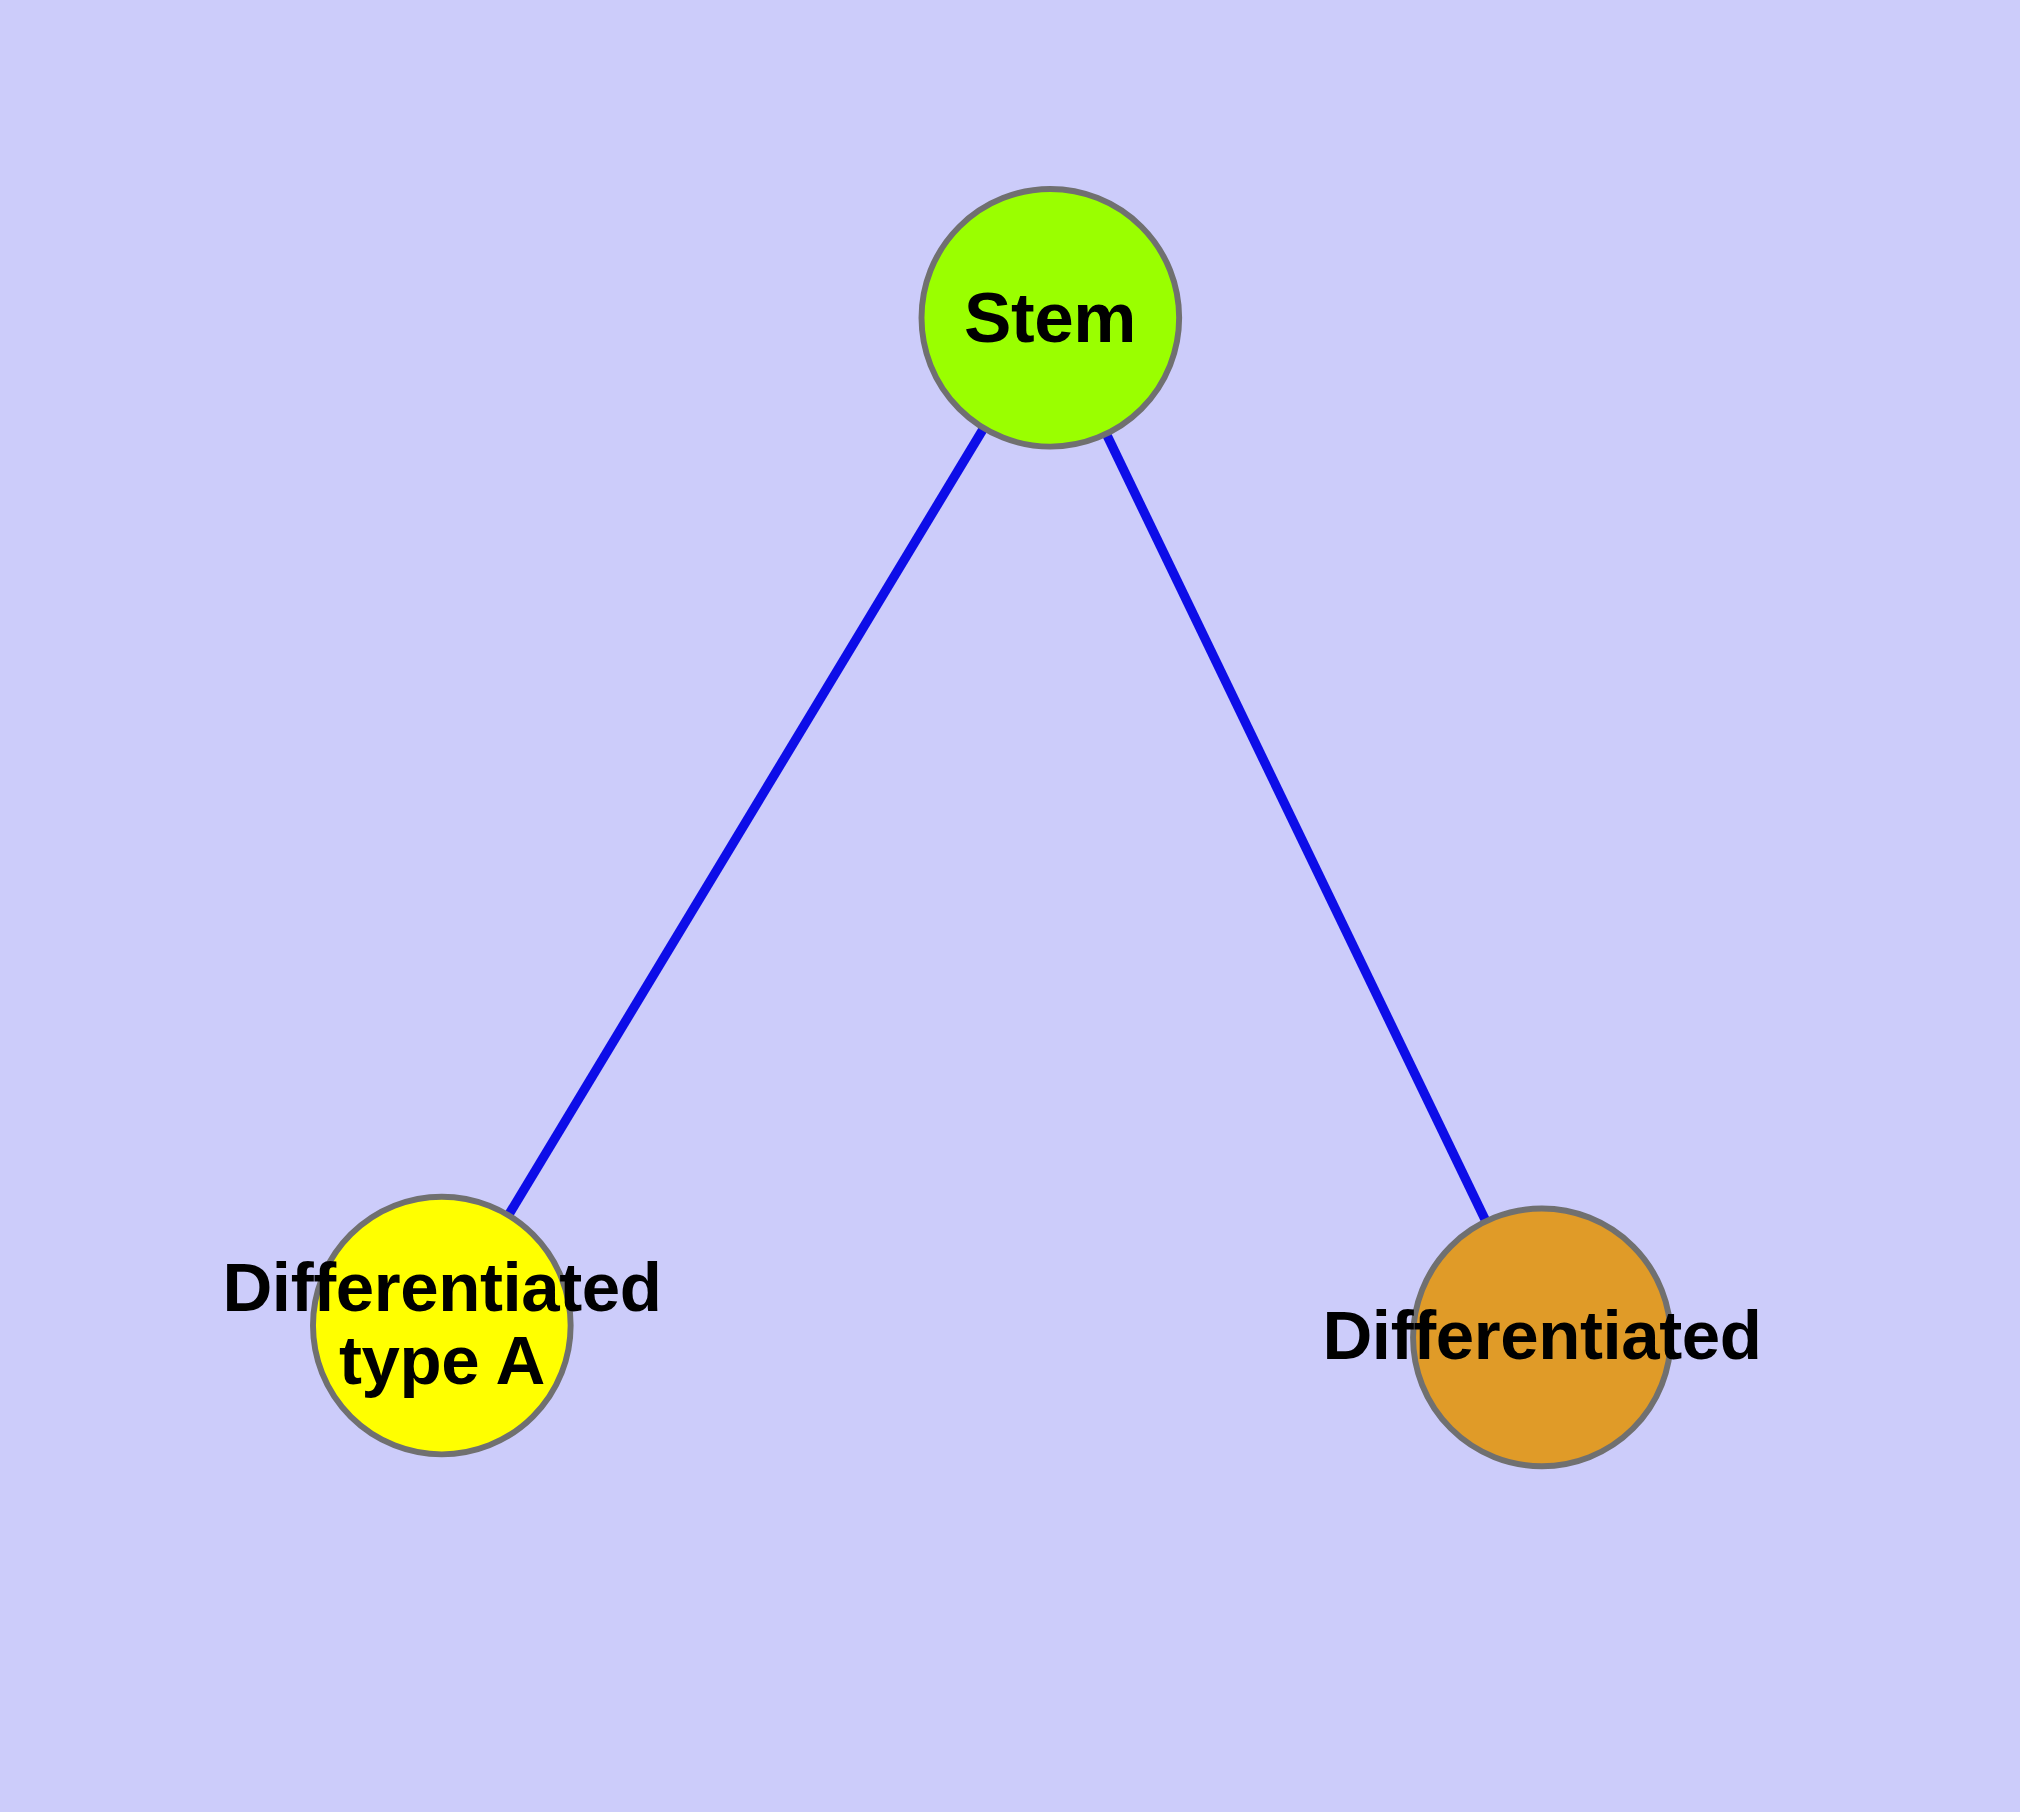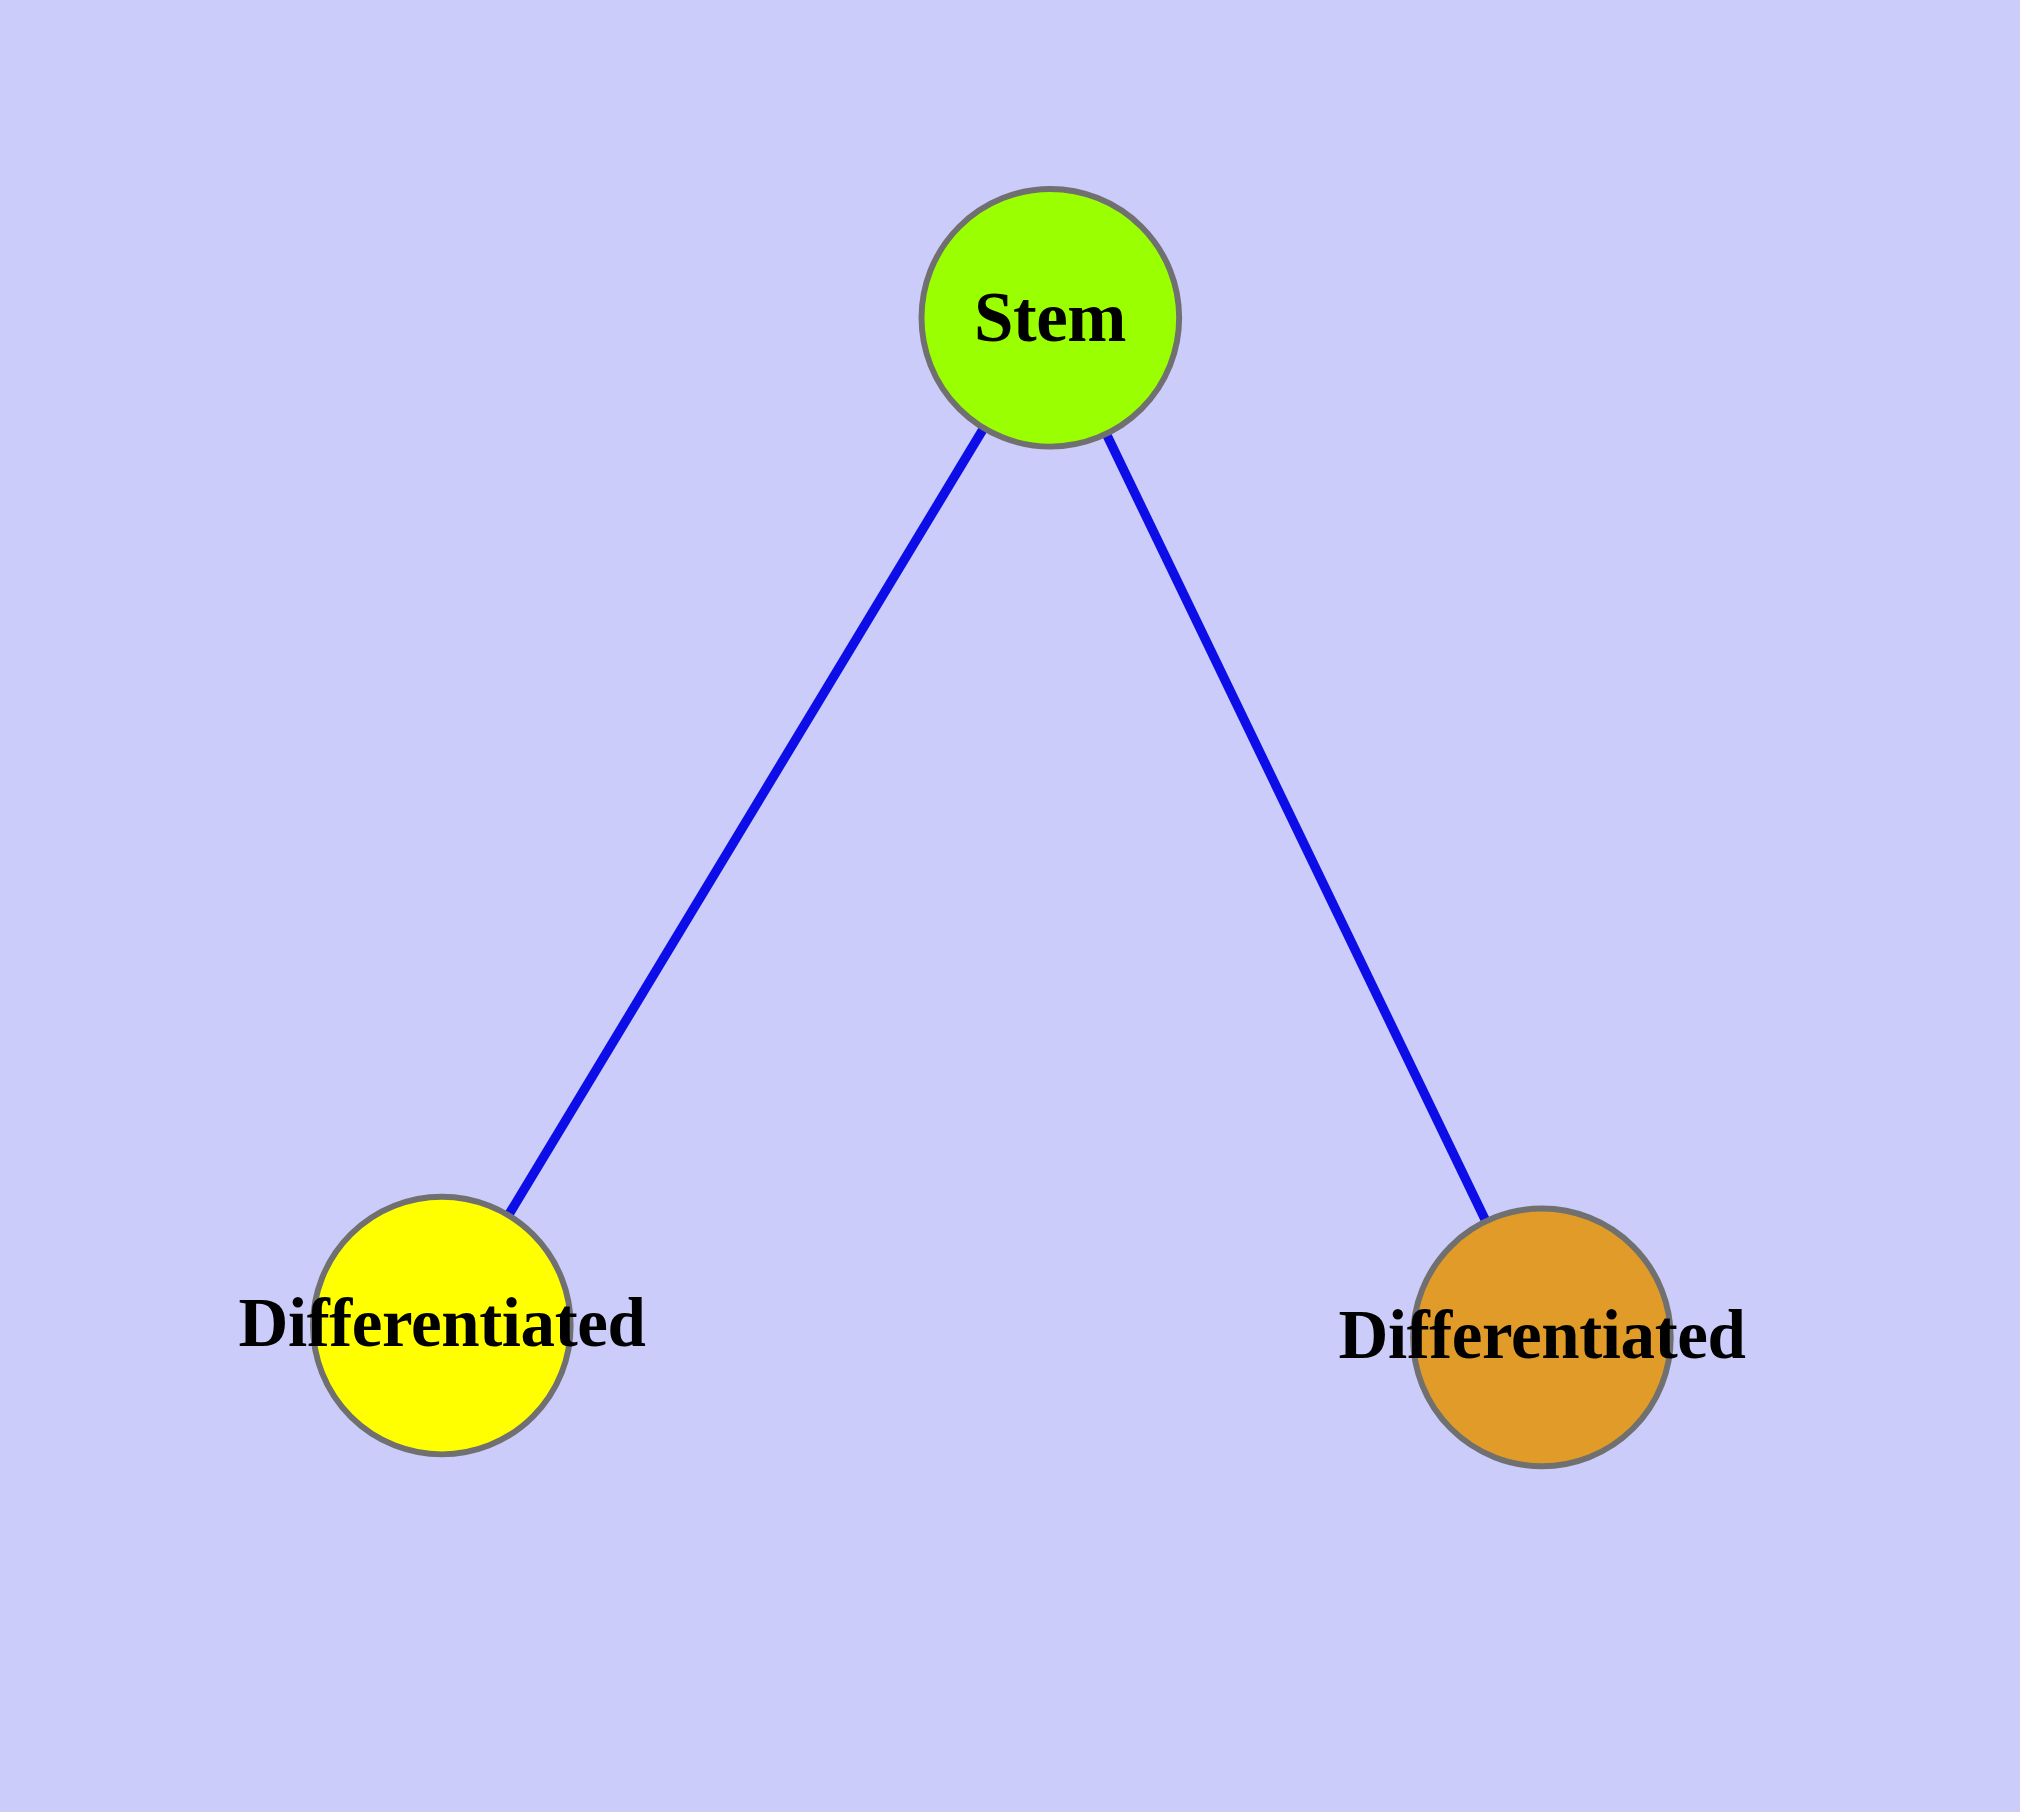--- a/index.html
+++ b/index.html
@@ -22,21 +22,21 @@
     top: 0;
     width: 2021px;
     height: 1812px;
     display: block;
   }
   .node-label {
     position: absolute;
     text-align: center;
     color: #000000;
     font-weight: bold;
-    font-family: Liberation Serif, serif;
+    font-family: Liberation Sans, sans-serif;
     white-space: nowrap;
     line-height: 1.06;
     letter-spacing: -0.4px;
     pointer-events: none;
     transform: translate(-50%, -50%);
   }
   #label-stem {
     left: 1050px;
     top: 318px;
     font-size: 71px;
@@ -73,20 +73,21 @@
       <circle cx="1819" cy="1578" r="152" fill="#e09b28" stroke="#707070" stroke-width="7"></circle>
     </g>
   </svg>
 
   <div class="node-label" id="label-stem" style="left: 1050px; color: rgb(0, 0, 0);">
     <span class="label-line">Stem</span>
   </div>
 
   <div class="node-label" id="label-type-a" style="left: 442px; color: rgb(0, 0, 0);">
     <span class="label-line">Differentiated</span>
+    <span class="label-line">type A</span>
   </div>
 
   <div class="node-label" id="label-type-b" style="left: 1542px; color: rgb(0, 0, 0);">
     <span class="label-line">Differentiated</span>
   </div>
 
 </div>
 
 
 </body></html>

